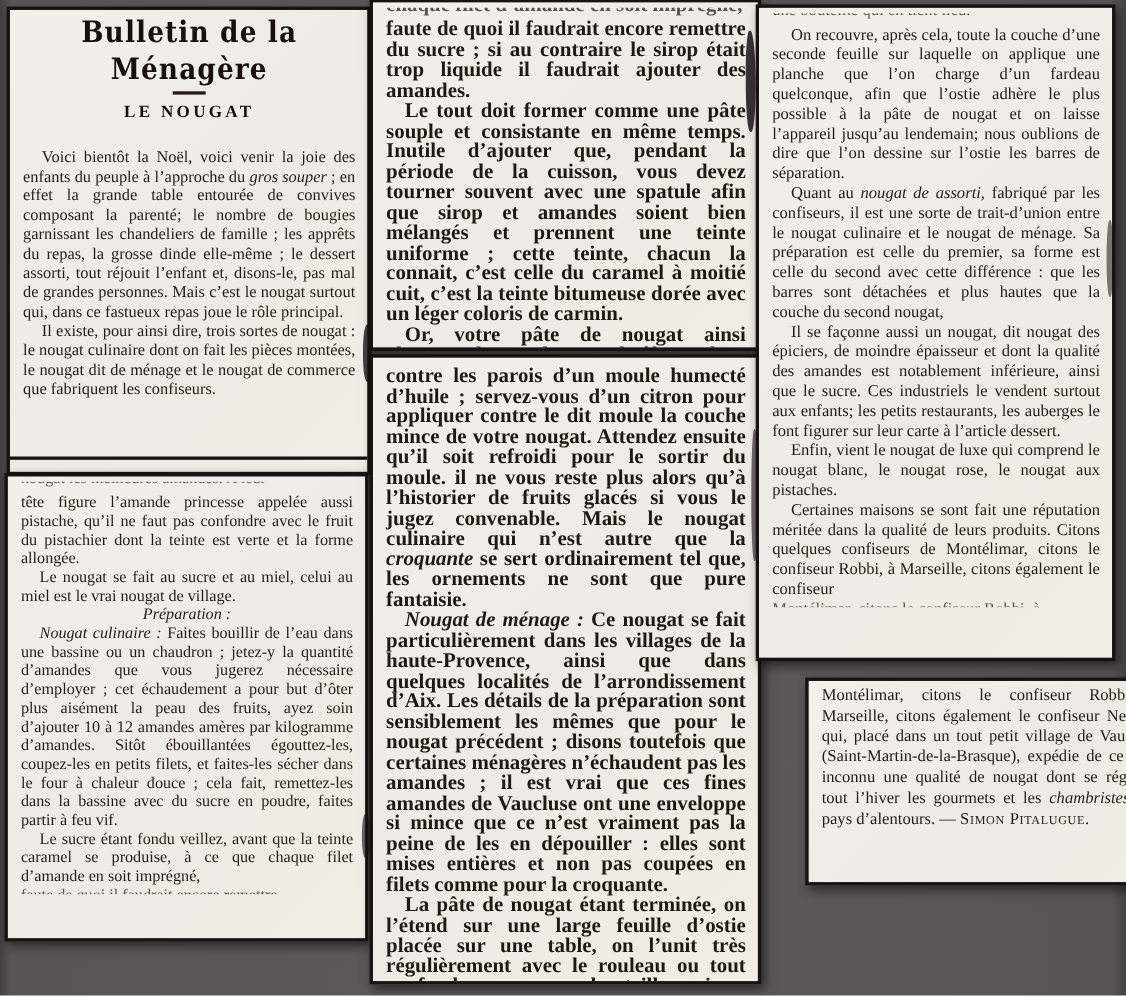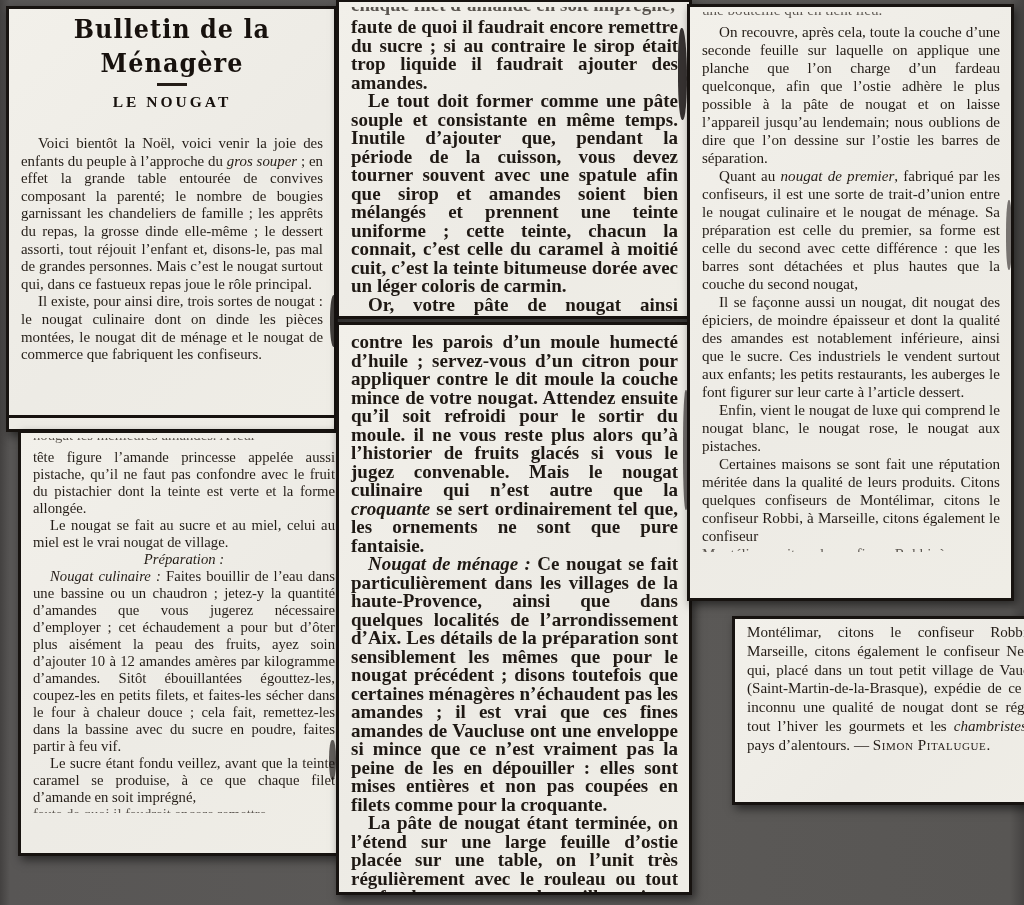--- a/index.html
+++ b/index.html
@@ -55,26 +55,26 @@
 <div>
 
   <section class="clip left-col" style="left:6px;top:6px;width:331px;height:426px;">
     <div class="inner">
       <div class="masthead">
         <div class="masthead-title">Bulletin de la Ménagère</div>
         <div class="masthead-divider"></div>
         <div class="article-title">LE NOUGAT</div>
       </div>
       <p><span>Voici bientôt la Noël, voici venir la joie des enfants du peuple à l’approche du </span><span class="italic">gros souper</span><span> ; en effet la grande table entourée de convives composant la parenté; le nombre de bougies garnissant les chandeliers de famille ; les apprêts du repas, la grosse dinde elle-même ; le dessert assorti, tout réjouit l’enfant et, disons-le, pas mal de grandes personnes. Mais c’est le nougat surtout qui, dans ce fastueux repas joue le rôle principal.</span></p>
-      <p>Il existe, pour ainsi dire, trois sortes de nougat : le nougat culinaire dont on dinde les pièces montées, le nougat dit de ménage et le nougat de commerce que fabriquent les confiseurs.</p>
+      <p>Il existe, pour ainsi dire, trois sortes de nougat : le nougat culinaire dont on fait les pièces montées, le nougat dit de ménage et le nougat de commerce que fabriquent les confiseurs.</p>
       <div class="strike-line"></div>
     </div>
   </section>
 
-  <section class="clip left-col clip-lb" style="left:18px;top:430px;width:331px;height:426px;">
+  <section class="clip left-col clip-lb" style="left:4px;top:430px;width:331px;height:426px;">
     <div class="inner">
       <div class="cut cut-top">
           <span>nougat les meilleures amandes. A leur</span>
         </div>
       <p class="noindent">tête figure l’amande princesse appelée aussi pistache, qu’il ne faut pas confondre avec le fruit du pistachier dont la teinte est verte et la forme allongée.</p>
       <p>Le nougat se fait au sucre et au miel, celui au miel est le vrai nougat de village.</p>
       <p class="italic" style="text-align:center;text-indent:0;">Préparation :</p>
       <p><span class="italic">Nougat culinaire : </span><span>Faites bouillir de l’eau dans une bassine ou un chaudron ; jetez-y la quantité d’amandes que vous jugerez nécessaire d’employer ; cet échaudement a pour but d’ôter plus aisément la peau des fruits, ayez soin d’ajouter 10 à 12 amandes amères par kilogramme d’amandes. Sitôt ébouillantées égouttez-les, coupez-les en petits filets, et faites-les sécher dans le four à chaleur douce ; cela fait, remettez-les dans la bassine avec du sucre en poudre, faites partir à feu vif.</span></p>
       <p>Le sucre étant fondu veillez, avant que la teinte caramel se produise, à ce que chaque filet d’amande en soit imprégné,</p>
       <div class="cut cut-bottom">
@@ -104,21 +104,21 @@
         </div>
     </div>
   </section>
 
   <section class="clip right-col" style="left:687px;top:4px;width:327px;height:597px;">
     <div class="inner">
       <div class="cut cut-top">
           <span>une bouteille qui en tient lieu.</span>
         </div>
       <p>On recouvre, après cela, toute la couche d’une seconde feuille sur laquelle on applique une planche que l’on charge d’un fardeau quelconque, afin que l’ostie adhère le plus possible à la pâte de nougat et on laisse l’appareil jusqu’au lendemain; nous oublions de dire que l’on dessine sur l’ostie les barres de séparation.</p>
-      <p><span>Quant au </span><span class="italic">nougat de premier</span><span>, fabriqué par les confiseurs, il est une sorte de trait-d’union entre le nougat culinaire et le nougat de ménage. Sa préparation est celle du premier, sa forme est celle du second avec cette différence : que les barres sont détachées et plus hautes que la couche du second nougat,</span></p>
+      <p><span>Quant au </span><span class="italic">nougat de assorti</span><span>, fabriqué par les confiseurs, il est une sorte de trait-d’union entre le nougat culinaire et le nougat de ménage. Sa préparation est celle du premier, sa forme est celle du second avec cette différence : que les barres sont détachées et plus hautes que la couche du second nougat,</span></p>
       <p>Il se façonne aussi un nougat, dit nougat des épiciers, de moindre épaisseur et dont la qualité des amandes est notablement inférieure, ainsi que le sucre. Ces industriels le vendent surtout aux enfants; les petits restaurants, les auberges le font figurer sur leur carte à l’article dessert.</p>
       <p>Enfin, vient le nougat de luxe qui comprend le nougat blanc, le nougat rose, le nougat aux pistaches.</p>
       <p>Certaines maisons se sont fait une réputation méritée dans la qualité de leurs produits. Citons quelques confiseurs de Montélimar, citons le confiseur Robbi, à Marseille, citons également le confiseur</p>
       <div class="cut cut-bottom">
           <span>Montélimar, citons le confiseur Robbi, à</span>
         </div>
     </div>
   </section>
 
   <section class="clip right-col clip-rb" style="left:687px;top:616px;width:336px;height:189px;margin-left:45px;">

